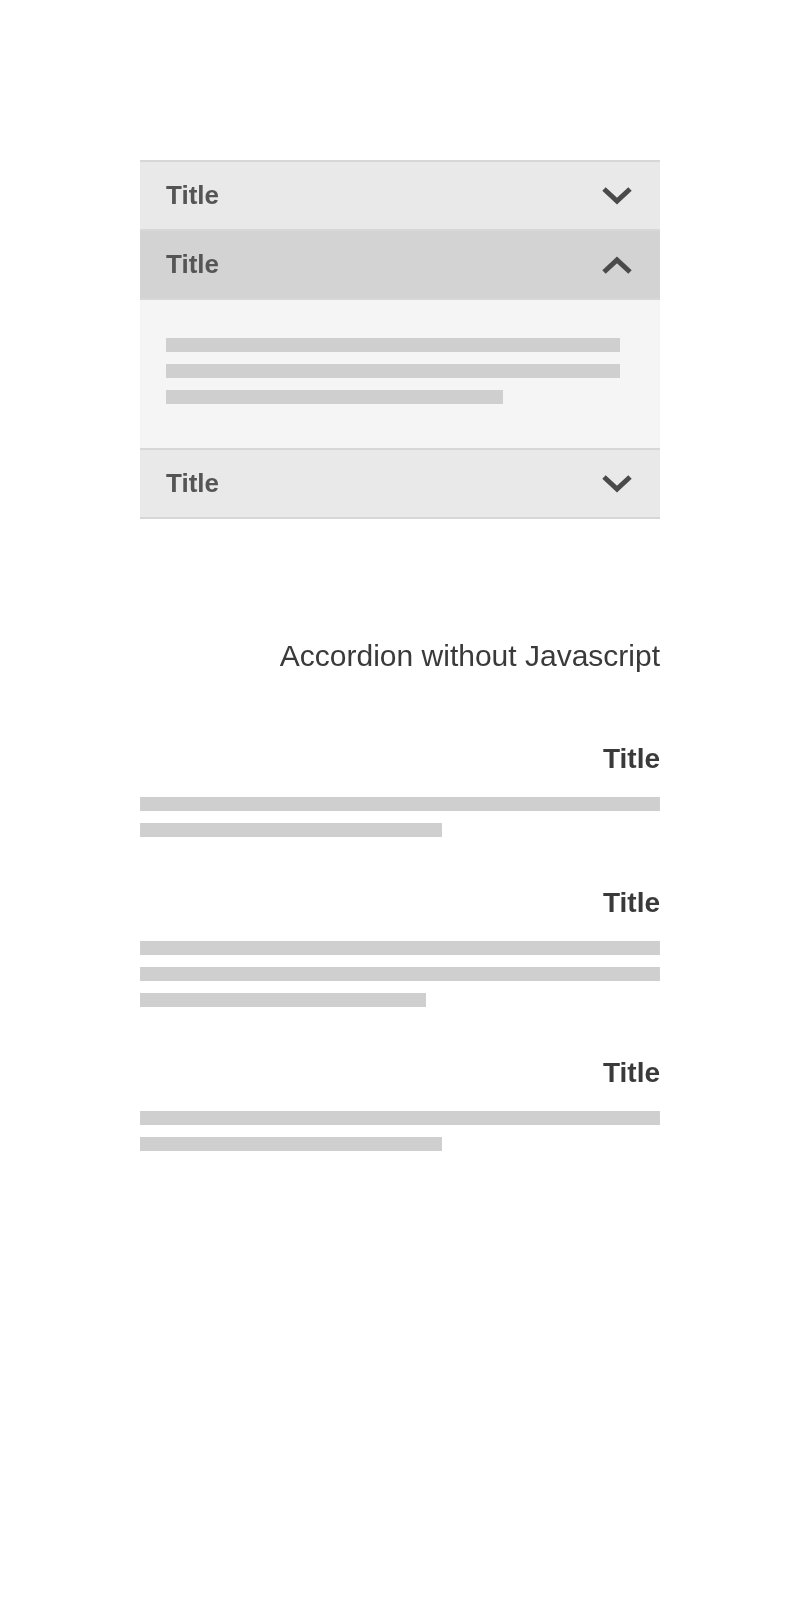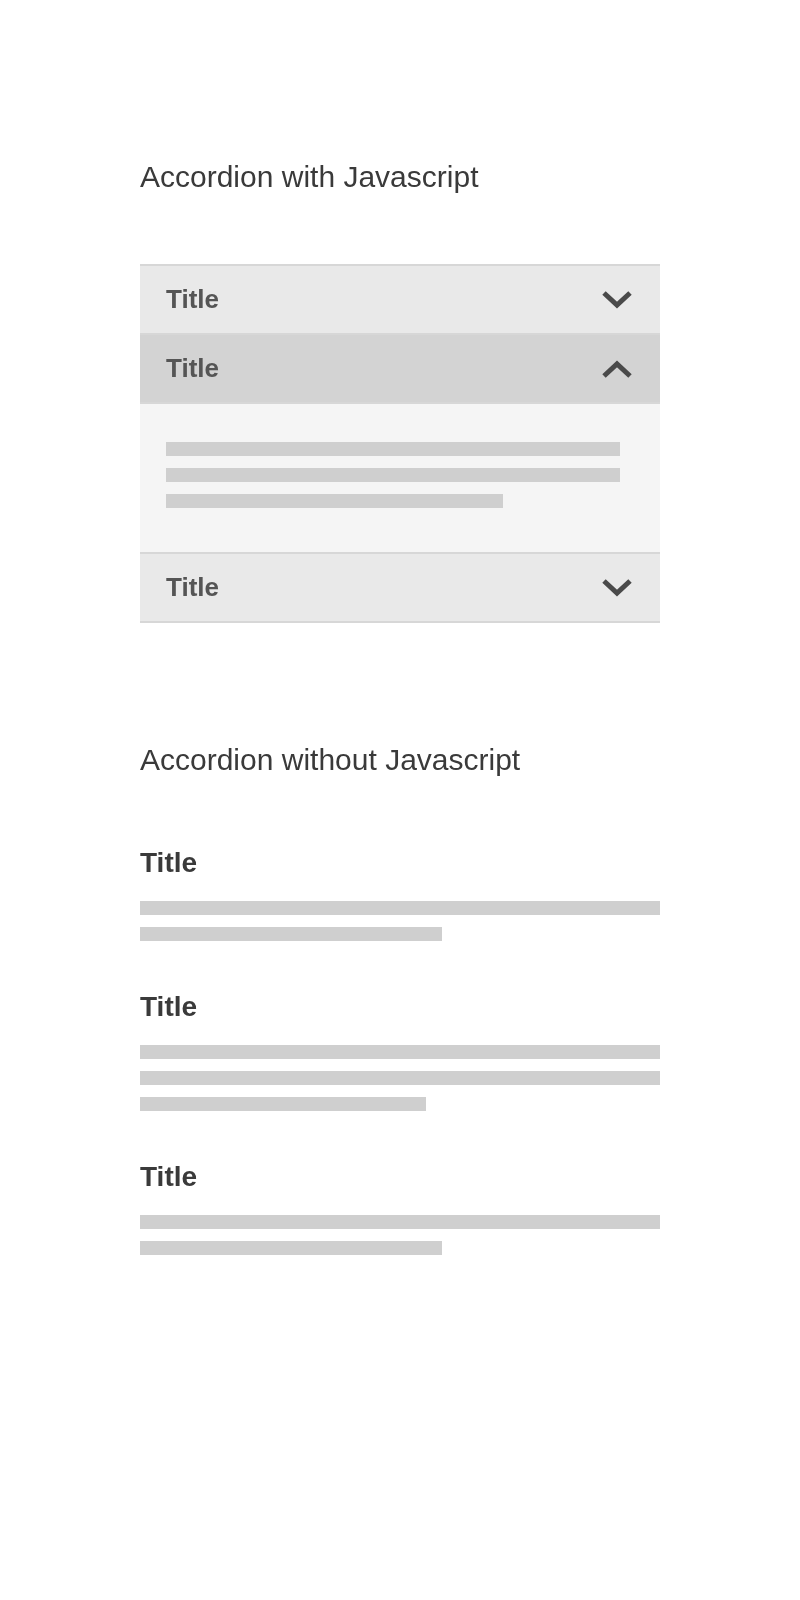--- a/index.html
+++ b/index.html
@@ -20,33 +20,32 @@
   .chev { width: 34px; height: 22px; font-size: 0; color: #4a4a4a; display: inline-flex; align-items: center; justify-content: center; }
   .chev svg { width: 34px; height: 22px; }
   .panel-body {
     background: #f5f5f5;
     border-bottom: 2px solid #d7d7d7;
     padding: 38px 26px 44px 26px;
   }
   .skeleton-line { height: 14px; background: #cfcfcf; border-radius: 0; margin-bottom: 12px; }
   .skeleton-line:last-child { margin-bottom: 0; }
 
-  .nojs-section { margin-top: 120px; }
+  .nojs-section { margin-top: 120px; text-align: right; }
   .nojs-item { margin-bottom: 50px; }
   .nojs-item:last-child { margin-bottom: 0; }
   .nojs-title { font-size: 28px; font-weight: 700; color: #3a3a3a; margin-bottom: 22px; }
   .nojs-line { height: 14px; background: #cfcfcf; margin-bottom: 12px; }
   .nojs-line:last-child { margin-bottom: 0; }
 </style>
 </head>
 <body>
 
 <div class="page">
 
-  <div class="section-title">Accordion with Javascript</div>
 
   <div class="accordion">
 
     <div class="panel">
       <div class="panel-header">
         <span class="panel-title">Title</span>
         <span class="chev">
           <svg viewBox="0 0 34 22">
               <polyline points="4,4 17,16 30,4" fill="none" stroke="currentColor" stroke-width="5" stroke-linecap="butt"></polyline>
             </svg>

